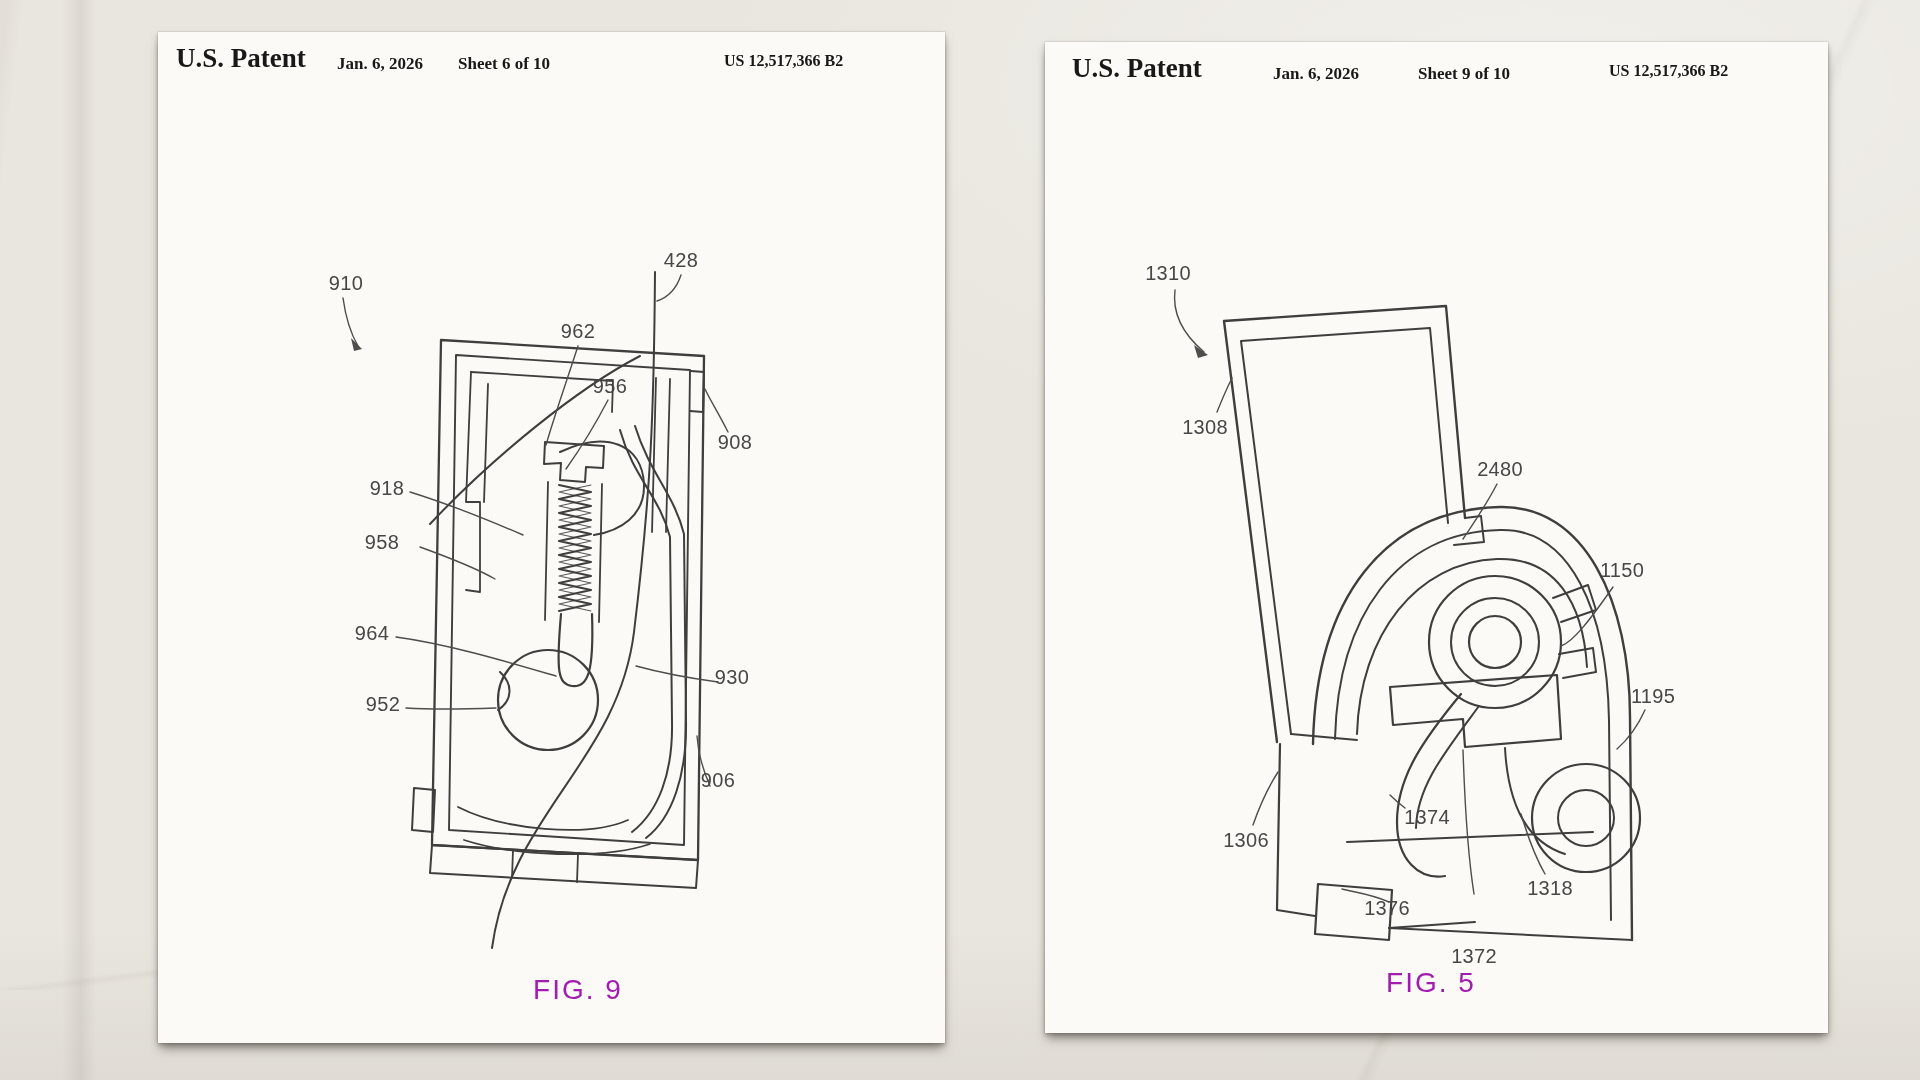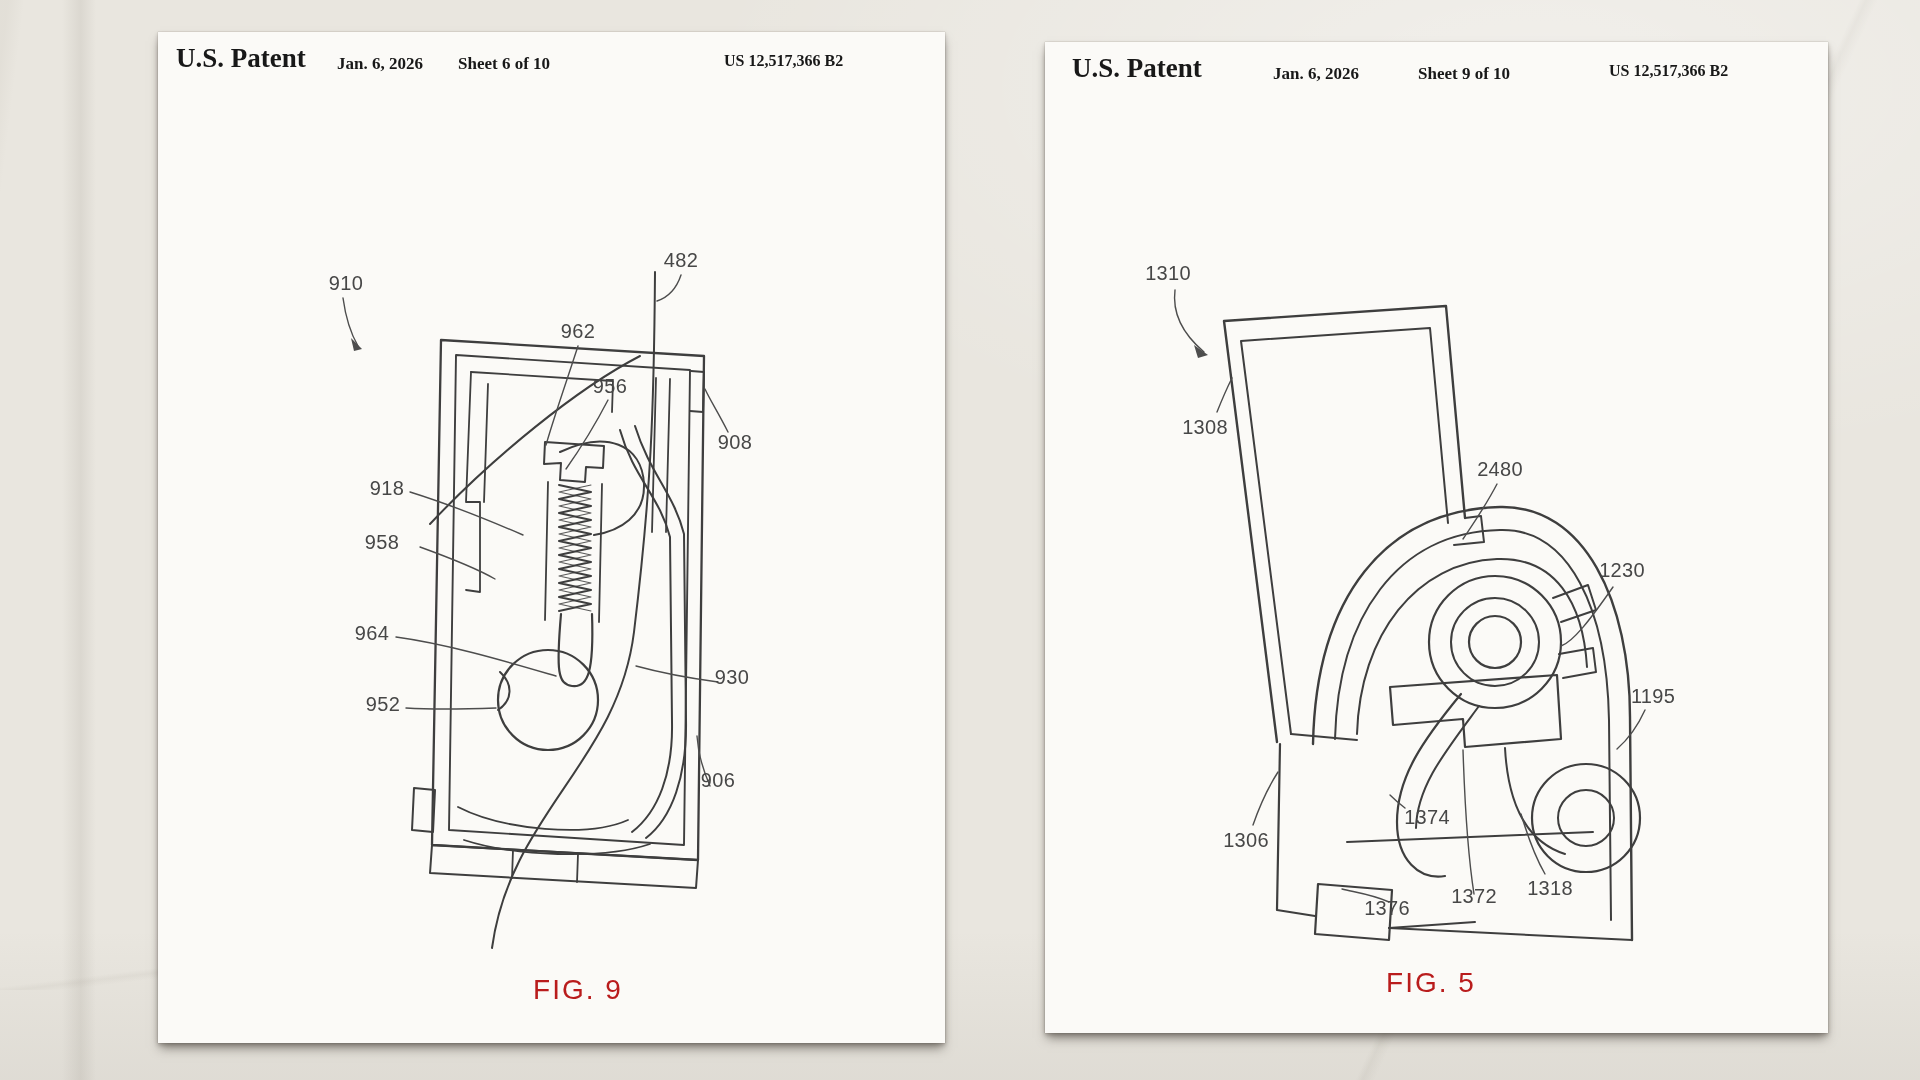--- a/index.html
+++ b/index.html
@@ -36,21 +36,21 @@
 
   .figure-svg{position:absolute;left:0;top:0;}
 
   .ref{
     position:absolute;transform:translate(-50%,-50%);
     font-family:"Liberation Sans",sans-serif;font-size:20px;color:#474747;
     letter-spacing:.3px;white-space:nowrap;
   }
   .figlabel{
     position:absolute;transform:translate(-50%,-50%);
-    font-family:"Liberation Sans",sans-serif;font-size:28px;color:#b91c1c;
+    font-family:"Liberation Sans",sans-serif;font-size:28px;color:#a21caf;
     letter-spacing:2px;white-space:nowrap;
   }
 </style>
 </head>
 <body>
 
 <div class="backdrop"></div>
 <div class="crease-left"></div>
 <div class="crease-bottom"></div>
 
@@ -120,21 +120,21 @@
         <path d="M 238,605 C 290,612 350,630 398,644"></path>
         <path d="M 248,676 C 280,678 310,677 338,676"></path>
         <path d="M 560,650 C 530,646 500,640 478,634"></path>
         <path d="M 552,754 C 545,738 540,720 539,704"></path>
         <path d="M 204,317 L 193,306 L 196,319 Z" fill="#4d4d4d" stroke="none"></path>
       </g>
     </g>
   </svg>
 
   <span class="ref" style="left:188px;top:251px">910</span>
-  <span class="ref" style="left:523px;top:228px">482</span>
+  <span class="ref" style="left:523px;top:228px">428</span>
   <span class="ref" style="left:420px;top:299px">962</span>
   <span class="ref" style="left:452px;top:354px">956</span>
   <span class="ref" style="left:577px;top:410px">908</span>
   <span class="ref" style="left:229px;top:456px">918</span>
   <span class="ref" style="left:224px;top:510px">958</span>
   <span class="ref" style="left:214px;top:601px">964</span>
   <span class="ref" style="left:225px;top:672px">952</span>
   <span class="ref" style="left:574px;top:645px">930</span>
   <span class="ref" style="left:560px;top:748px">906</span>
   <span class="figlabel" style="left:420px;top:958px">FIG. 9</span>
@@ -203,21 +203,21 @@
         <path d="M 429,852 C 424,820 420,770 418,708"></path>
         <path d="M 500,832 C 490,815 482,792 476,772"></path>
         <path d="M 163,313 L 149,303 L 153,316 Z" fill="#4d4d4d" stroke="none"></path>
       </g>
     </g>
   </svg>
 
   <span class="ref" style="left:123px;top:231px">1310</span>
   <span class="ref" style="left:160px;top:385px">1308</span>
   <span class="ref" style="left:455px;top:427px">2480</span>
-  <span class="ref" style="left:577px;top:528px">1230</span>
+  <span class="ref" style="left:577px;top:528px">1150</span>
   <span class="ref" style="left:608px;top:654px">1195</span>
   <span class="ref" style="left:201px;top:798px">1306</span>
   <span class="ref" style="left:382px;top:775px">1374</span>
   <span class="ref" style="left:342px;top:866px">1376</span>
-  <span class="ref" style="left:429px;top:854px">1372</span>
+  <span class="ref" style="left:429px;top:914px">1372</span>
   <span class="ref" style="left:505px;top:846px">1318</span>
   <span class="figlabel" style="left:386px;top:941px">FIG. 5</span>
 </div>
 
 </body></html>

